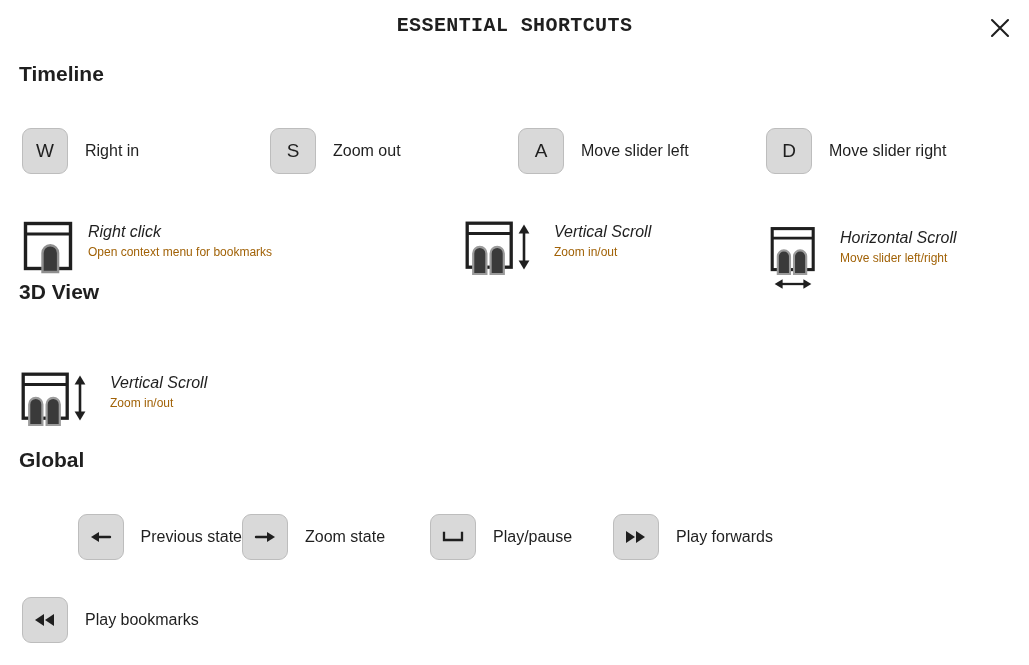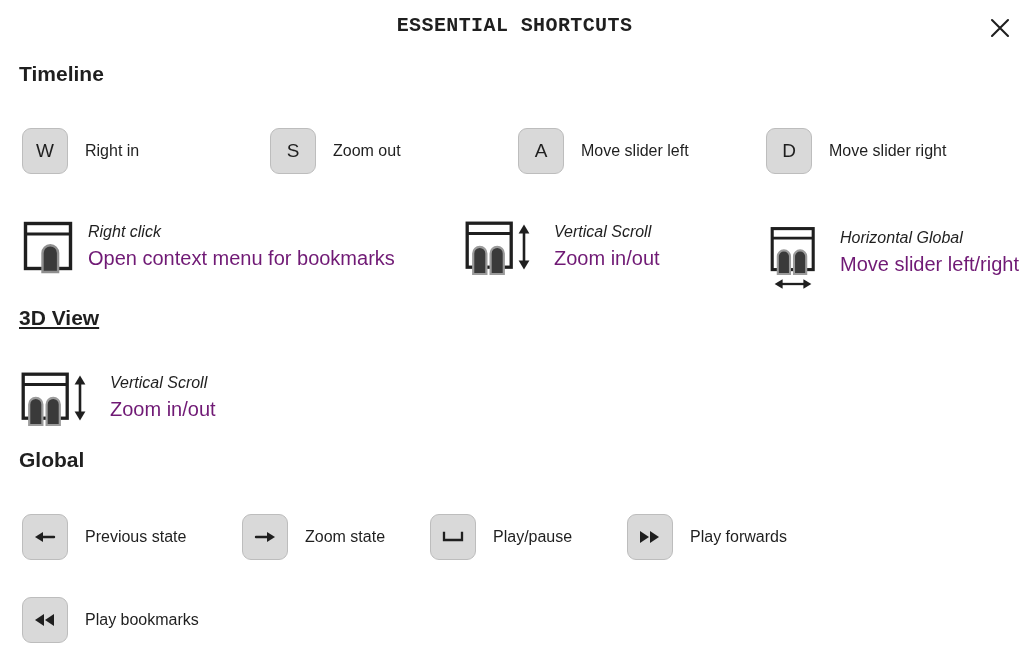--- a/index.html
+++ b/index.html
@@ -100,22 +100,22 @@
     margin-left: 14px;
     line-height: 1.48;
     white-space: nowrap;
   }
   .mouse-action {
     font-size: 16px;
     font-style: italic;
     color: #1f1f1f;
   }
   .mouse-desc {
-    font-size: 20px;
-    color: #701a75;
+    font-size: 12px;
+    color: #a16207;
   }
 
   
   .abs { position: absolute; }
 </style>
 </head>
 <body>
 
 <div class="header">
   <div class="dialog-title">ESSENTIAL SHORTCUTS</div>
@@ -202,26 +202,26 @@
       <path d="M26.0 48 L26.0 30.5 A 6.1 6.1 0 0 1 38.2 30.5 L38.2 48 Z" fill="#3a3a3a" stroke="#9b9b9b" stroke-width="2.1"></path>
 
       <g stroke="#1f1f1f" stroke-width="2.3" fill="#1f1f1f">
         <line x1="12" y1="58" x2="38" y2="58"></line>
         <path d="M6.6 58 L14.6 53.2 L14.6 62.8 Z" stroke="none"></path>
         <path d="M43.4 58 L35.4 53.2 L35.4 62.8 Z" stroke="none"></path>
       </g>
     </svg>
   </span>
   <span class="mouse-text" style="margin-left:18px; margin-bottom:14px;">
-    <span class="mouse-action" style="display:block;">Horizontal Global</span>
+    <span class="mouse-action" style="display:block;">Horizontal Scroll</span>
     <span class="mouse-desc" style="display:block;">Move slider left/right</span>
   </span>
 </div>
 
-<div class="abs" style="left:0; top:306px; width:879px;text-decoration:underline;">
+<div class="abs" style="left:0; top:280px; width:879px;">
   <div class="section-heading">3D View</div>
 </div>
 
 <div class="abs mouse-entry" style="left:20px; top:371px;">
   <span class="mouse-icon">
     <svg width="76" height="56" viewBox="0 0 76 56">
       <rect x="3.2" y="3.2" width="44" height="44" fill="none" stroke="#1f1f1f" stroke-width="3.3"></rect>
       <line x1="3.2" y1="13.5" x2="47.2" y2="13.5" stroke="#1f1f1f" stroke-width="2.9"></line>
       <path d="M9.2 54 L9.2 33.5 A 6.6 6.6 0 0 1 22.4 33.5 L22.4 54 Z" fill="#3a3a3a" stroke="#9b9b9b" stroke-width="2.2"></path>
       <path d="M26.6 54 L26.6 33.5 A 6.6 6.6 0 0 1 39.8 33.5 L39.8 54 Z" fill="#3a3a3a" stroke="#9b9b9b" stroke-width="2.2"></path>
@@ -237,21 +237,21 @@
     <span class="mouse-desc" style="display:block;">Zoom in/out</span>
   </span>
 </div>
 
 <div class="abs" style="left:0; top:448px; width:996px;">
   <div class="section-heading">Global</div>
 </div>
 
 <div class="abs" style="left:22px; top:514px;">
   <div class="row">
-    <div class="entry" style="width:220px;">
+    <div class="entry" style="width:220px;justify-content:flex-end;">
       <div class="keycap">
         <span>
           <svg width="26" height="22" viewBox="0 0 26 22">
             <g stroke="#1f1f1f" stroke-width="2.4" fill="#1f1f1f">
               <line x1="7" y1="11" x2="22" y2="11" stroke-linecap="round"></line>
               <path d="M3 11 L11 6 L11 16 Z" stroke="none"></path>
             </g>
           </svg>
         </span>
       </div>
@@ -263,21 +263,21 @@
           <svg width="26" height="22" viewBox="0 0 26 22">
             <g stroke="#1f1f1f" stroke-width="2.4" fill="#1f1f1f">
               <line x1="4" y1="11" x2="19" y2="11" stroke-linecap="round"></line>
               <path d="M23 11 L15 6 L15 16 Z" stroke="none"></path>
             </g>
           </svg>
         </span>
       </div>
       <div class="entry-label">Zoom state</div>
     </div>
-    <div class="entry" style="width:197px;">
+    <div class="entry" style="width:183px;">
       <div class="keycap">
         <span>
           <svg width="24" height="16" viewBox="0 0 24 16">
             <path d="M3 4 L3 11 L21 11 L21 4" fill="none" stroke="#1f1f1f" stroke-width="2.3" stroke-linecap="square"></path>
           </svg>
         </span>
       </div>
       <div class="entry-label">Play/pause</div>
     </div>
     <div class="entry">

